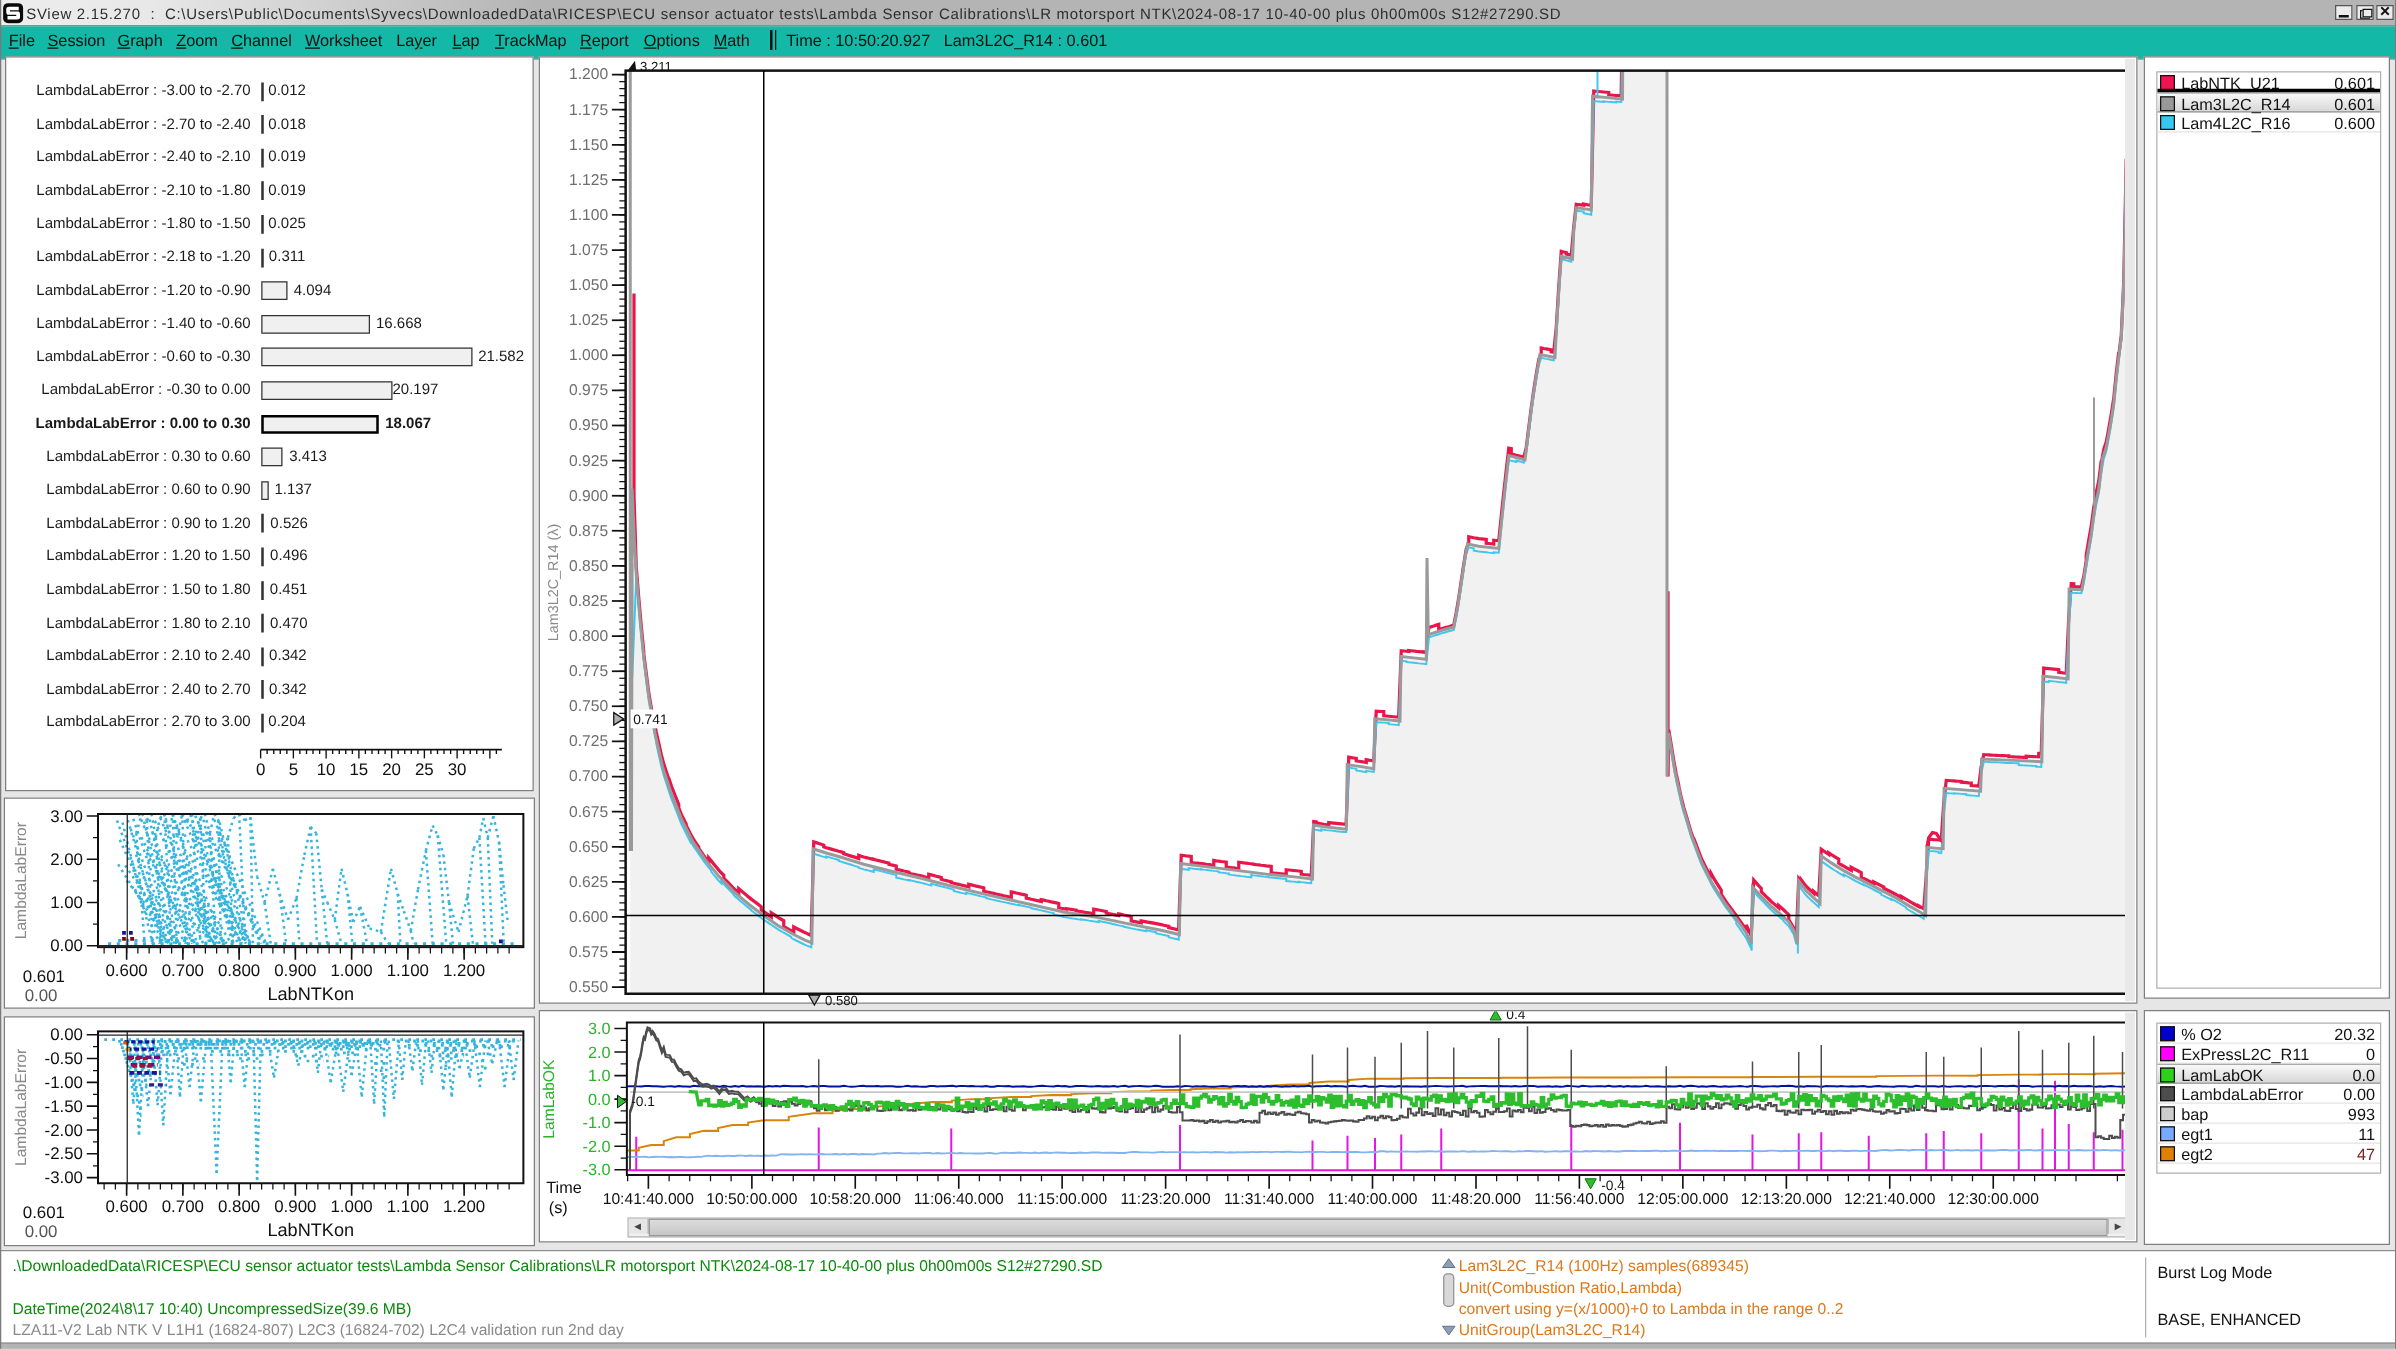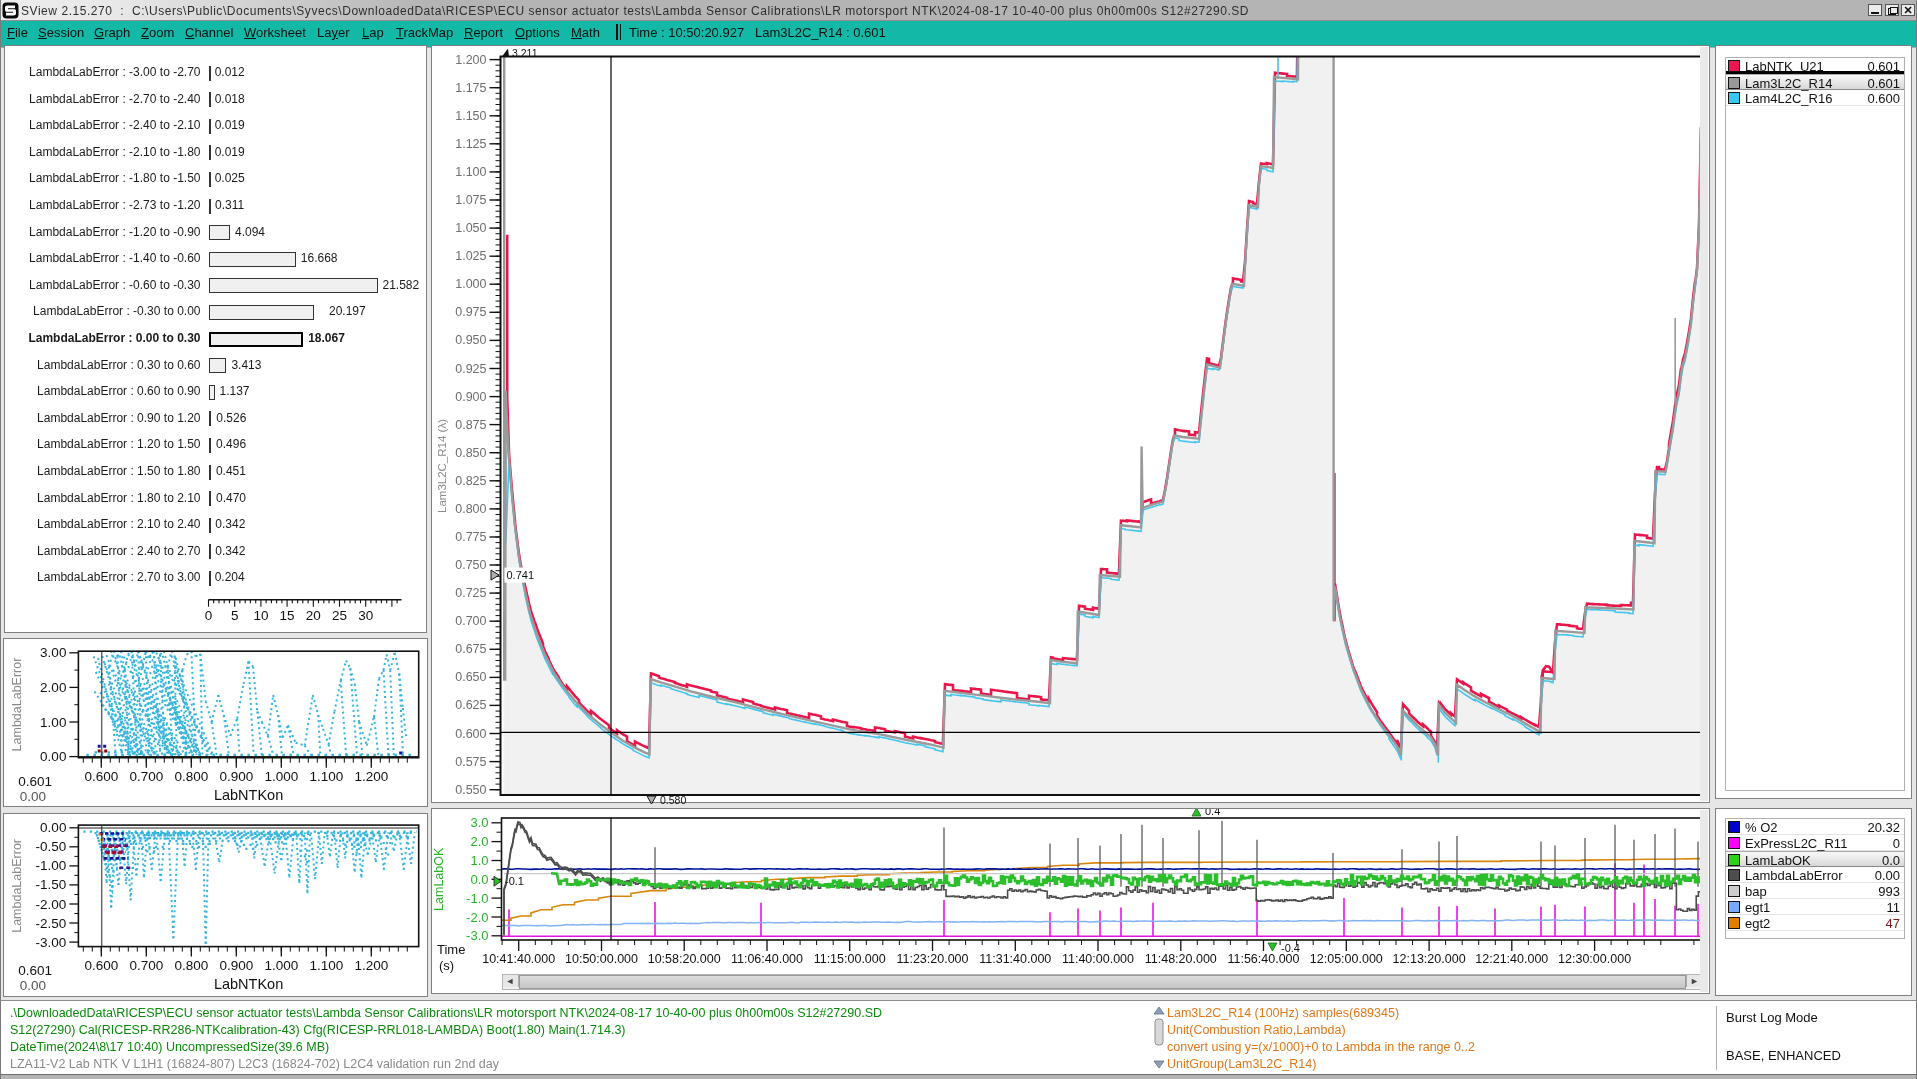--- a/index.html
+++ b/index.html
@@ -96,35 +96,35 @@
     <div style="position:absolute;left:209.7px;top:45.6px;font-size:12px;font-weight:normal;color:#1a1a1a">0.018</div>
     <div style="position:absolute;right:225.5px;top:72.2px;font-size:12px;font-weight:normal;color:#1a1a1a;white-space:nowrap">LambdaLabError : -2.40 to -2.10</div>
     <div style="position:absolute;left:203.5px;top:72.7px;width:1.2px;height:15px;background:#f0f0f0;border:1px solid #333;box-sizing:border-box"></div>
     <div style="position:absolute;left:209.7px;top:72.2px;font-size:12px;font-weight:normal;color:#1a1a1a">0.019</div>
     <div style="position:absolute;right:225.5px;top:98.8px;font-size:12px;font-weight:normal;color:#1a1a1a;white-space:nowrap">LambdaLabError : -2.10 to -1.80</div>
     <div style="position:absolute;left:203.5px;top:99.3px;width:1.2px;height:15px;background:#f0f0f0;border:1px solid #333;box-sizing:border-box"></div>
     <div style="position:absolute;left:209.7px;top:98.8px;font-size:12px;font-weight:normal;color:#1a1a1a">0.019</div>
     <div style="position:absolute;right:225.5px;top:125.4px;font-size:12px;font-weight:normal;color:#1a1a1a;white-space:nowrap">LambdaLabError : -1.80 to -1.50</div>
     <div style="position:absolute;left:203.5px;top:125.9px;width:1.2px;height:15px;background:#f0f0f0;border:1px solid #333;box-sizing:border-box"></div>
     <div style="position:absolute;left:209.7px;top:125.4px;font-size:12px;font-weight:normal;color:#1a1a1a">0.025</div>
-    <div style="position:absolute;right:225.5px;top:152px;font-size:12px;font-weight:normal;color:#1a1a1a;white-space:nowrap">LambdaLabError : -2.73 to -1.20</div>
+    <div style="position:absolute;right:225.5px;top:152px;font-size:12px;font-weight:normal;color:#1a1a1a;white-space:nowrap">LambdaLabError : -2.18 to -1.20</div>
     <div style="position:absolute;left:203.5px;top:152.5px;width:1.6px;height:15px;background:#f0f0f0;border:1px solid #333;box-sizing:border-box"></div>
     <div style="position:absolute;left:210.1px;top:152px;font-size:12px;font-weight:normal;color:#1a1a1a">0.311</div>
     <div style="position:absolute;right:225.5px;top:178.6px;font-size:12px;font-weight:normal;color:#1a1a1a;white-space:nowrap">LambdaLabError : -1.20 to -0.90</div>
     <div style="position:absolute;left:203.5px;top:179.1px;width:21.5px;height:15px;background:#f0f0f0;border:1px solid #333;box-sizing:border-box"></div>
     <div style="position:absolute;left:230px;top:178.6px;font-size:12px;font-weight:normal;color:#1a1a1a">4.094</div>
     <div style="position:absolute;right:225.5px;top:205.2px;font-size:12px;font-weight:normal;color:#1a1a1a;white-space:nowrap">LambdaLabError : -1.40 to -0.60</div>
     <div style="position:absolute;left:203.5px;top:205.7px;width:87.3px;height:15px;background:#f0f0f0;border:1px solid #333;box-sizing:border-box"></div>
     <div style="position:absolute;left:295.8px;top:205.2px;font-size:12px;font-weight:normal;color:#1a1a1a">16.668</div>
     <div style="position:absolute;right:225.5px;top:231.8px;font-size:12px;font-weight:normal;color:#1a1a1a;white-space:nowrap">LambdaLabError : -0.60 to -0.30</div>
     <div style="position:absolute;left:203.5px;top:232.3px;width:169px;height:15px;background:#f0f0f0;border:1px solid #333;box-sizing:border-box"></div>
     <div style="position:absolute;left:377.5px;top:231.8px;font-size:12px;font-weight:normal;color:#1a1a1a">21.582</div>
     <div style="position:absolute;right:225.5px;top:258.4px;font-size:12px;font-weight:normal;color:#1a1a1a;white-space:nowrap">LambdaLabError : -0.30 to 0.00</div>
     <div style="position:absolute;left:203.5px;top:258.9px;width:105.8px;height:15px;background:#f0f0f0;border:1px solid #333;box-sizing:border-box"></div>
-    <div style="position:absolute;left:324px;top:258.4px;font-size:12px;font-weight:normal;color:#1a1a1a">20.197</div>
+    <div style="position:absolute;left:309px;top:258.4px;font-size:12px;font-weight:normal;color:#1a1a1a">20.197</div>
     <div style="position:absolute;right:225.5px;top:285px;font-size:12px;font-weight:bold;color:#1a1a1a;white-space:nowrap">LambdaLabError : 0.00 to 0.30</div>
     <div style="position:absolute;left:203.5px;top:285.5px;width:94.7px;height:15px;background:#f0f0f0;border:2px solid #000;box-sizing:border-box"></div>
     <div style="position:absolute;left:303.2px;top:285px;font-size:12px;font-weight:bold;color:#1a1a1a">18.067</div>
     <div style="position:absolute;right:225.5px;top:311.6px;font-size:12px;font-weight:normal;color:#1a1a1a;white-space:nowrap">LambdaLabError : 0.30 to 0.60</div>
     <div style="position:absolute;left:203.5px;top:312.1px;width:17.9px;height:15px;background:#f0f0f0;border:1px solid #333;box-sizing:border-box"></div>
     <div style="position:absolute;left:226.4px;top:311.6px;font-size:12px;font-weight:normal;color:#1a1a1a">3.413</div>
     <div style="position:absolute;right:225.5px;top:338.2px;font-size:12px;font-weight:normal;color:#1a1a1a;white-space:nowrap">LambdaLabError : 0.60 to 0.90</div>
     <div style="position:absolute;left:203.5px;top:338.7px;width:6px;height:15px;background:#f0f0f0;border:1px solid #333;box-sizing:border-box"></div>
     <div style="position:absolute;left:214.5px;top:338.2px;font-size:12px;font-weight:normal;color:#1a1a1a">1.137</div>
     <div style="position:absolute;right:225.5px;top:364.8px;font-size:12px;font-weight:normal;color:#1a1a1a;white-space:nowrap">LambdaLabError : 0.90 to 1.20</div>
@@ -1067,21 +1067,20 @@
       <div style="position:relative;height:16px;border-bottom:1px solid #e4e4e4;box-sizing:border-box">
 <div style="position:absolute;left:2px;top:1.5px;width:12px;height:12px;background:#e08000;border:1px solid #111;box-sizing:border-box"></div>
 <div style="position:absolute;left:19px;top:1px;font-size:13px;color:#111">egt2</div>
 <div style="position:absolute;right:4px;top:1px;font-size:13px;color:#7f1d1d">47</div>
       </div>
     </div>
 </div>
 
 <div style="position:absolute;left:0;top:1000px;width:1917px;height:75px;background:#fff;border-top:1px solid #8e8e8e;box-sizing:border-box">
 <div style="position:absolute;left:10px;top:5px;font-size:12.5px;color:#0a8a0a;white-space:nowrap">.\DownloadedData\RICESP\ECU sensor actuator tests\Lambda Sensor Calibrations\LR motorsport NTK\2024-08-17 10-40-00 plus 0h00m00s S12#27290.SD</div>
-<div style="position:absolute;left:10px;top:22px;font-size:12.5px;color:#0a8a0a;white-space:nowrap">S12(27290) Cal(RICESP-RR286-NTKcalibration-43) Cfg(RICESP-RRL018-LAMBDA) Boot(1.80) Main(1.714.3)</div>
 <div style="position:absolute;left:10px;top:39px;font-size:12.5px;color:#0a8a0a;white-space:nowrap">DateTime(2024\8\17 10:40) UncompressedSize(39.6 MB)</div>
 <div style="position:absolute;left:10px;top:56px;font-size:12.5px;color:#8a8a8a;white-space:nowrap">LZA11-V2 Lab NTK V L1H1 (16824-807) L2C3 (16824-702) L2C4 validation run 2nd day</div>
 <svg width="16" height="66" style="position:absolute;left:1152px;top:4px">
 <path d="M2 9 L7 2 L12 9 Z" fill="#8aa0b8" stroke="#60708a" stroke-width="0.8"></path>
 <rect x="3" y="14" width="8" height="26" rx="3" fill="#d8d8d8" stroke="#909090"></rect>
 <path d="M2 56 L12 56 L7 63 Z" fill="#8aa0b8" stroke="#60708a" stroke-width="0.8"></path>
 </svg>
 <div style="position:absolute;left:1167px;top:5px;font-size:12.5px;color:#e07818;white-space:nowrap">Lam3L2C_R14 (100Hz) samples(689345)</div>
 <div style="position:absolute;left:1167px;top:22px;font-size:12.5px;color:#e07818;white-space:nowrap">Unit(Combustion Ratio,Lambda)</div>
 <div style="position:absolute;left:1167px;top:39px;font-size:12.5px;color:#e07818;white-space:nowrap">convert using y=(x/1000)+0 to Lambda in the range 0..2</div>

